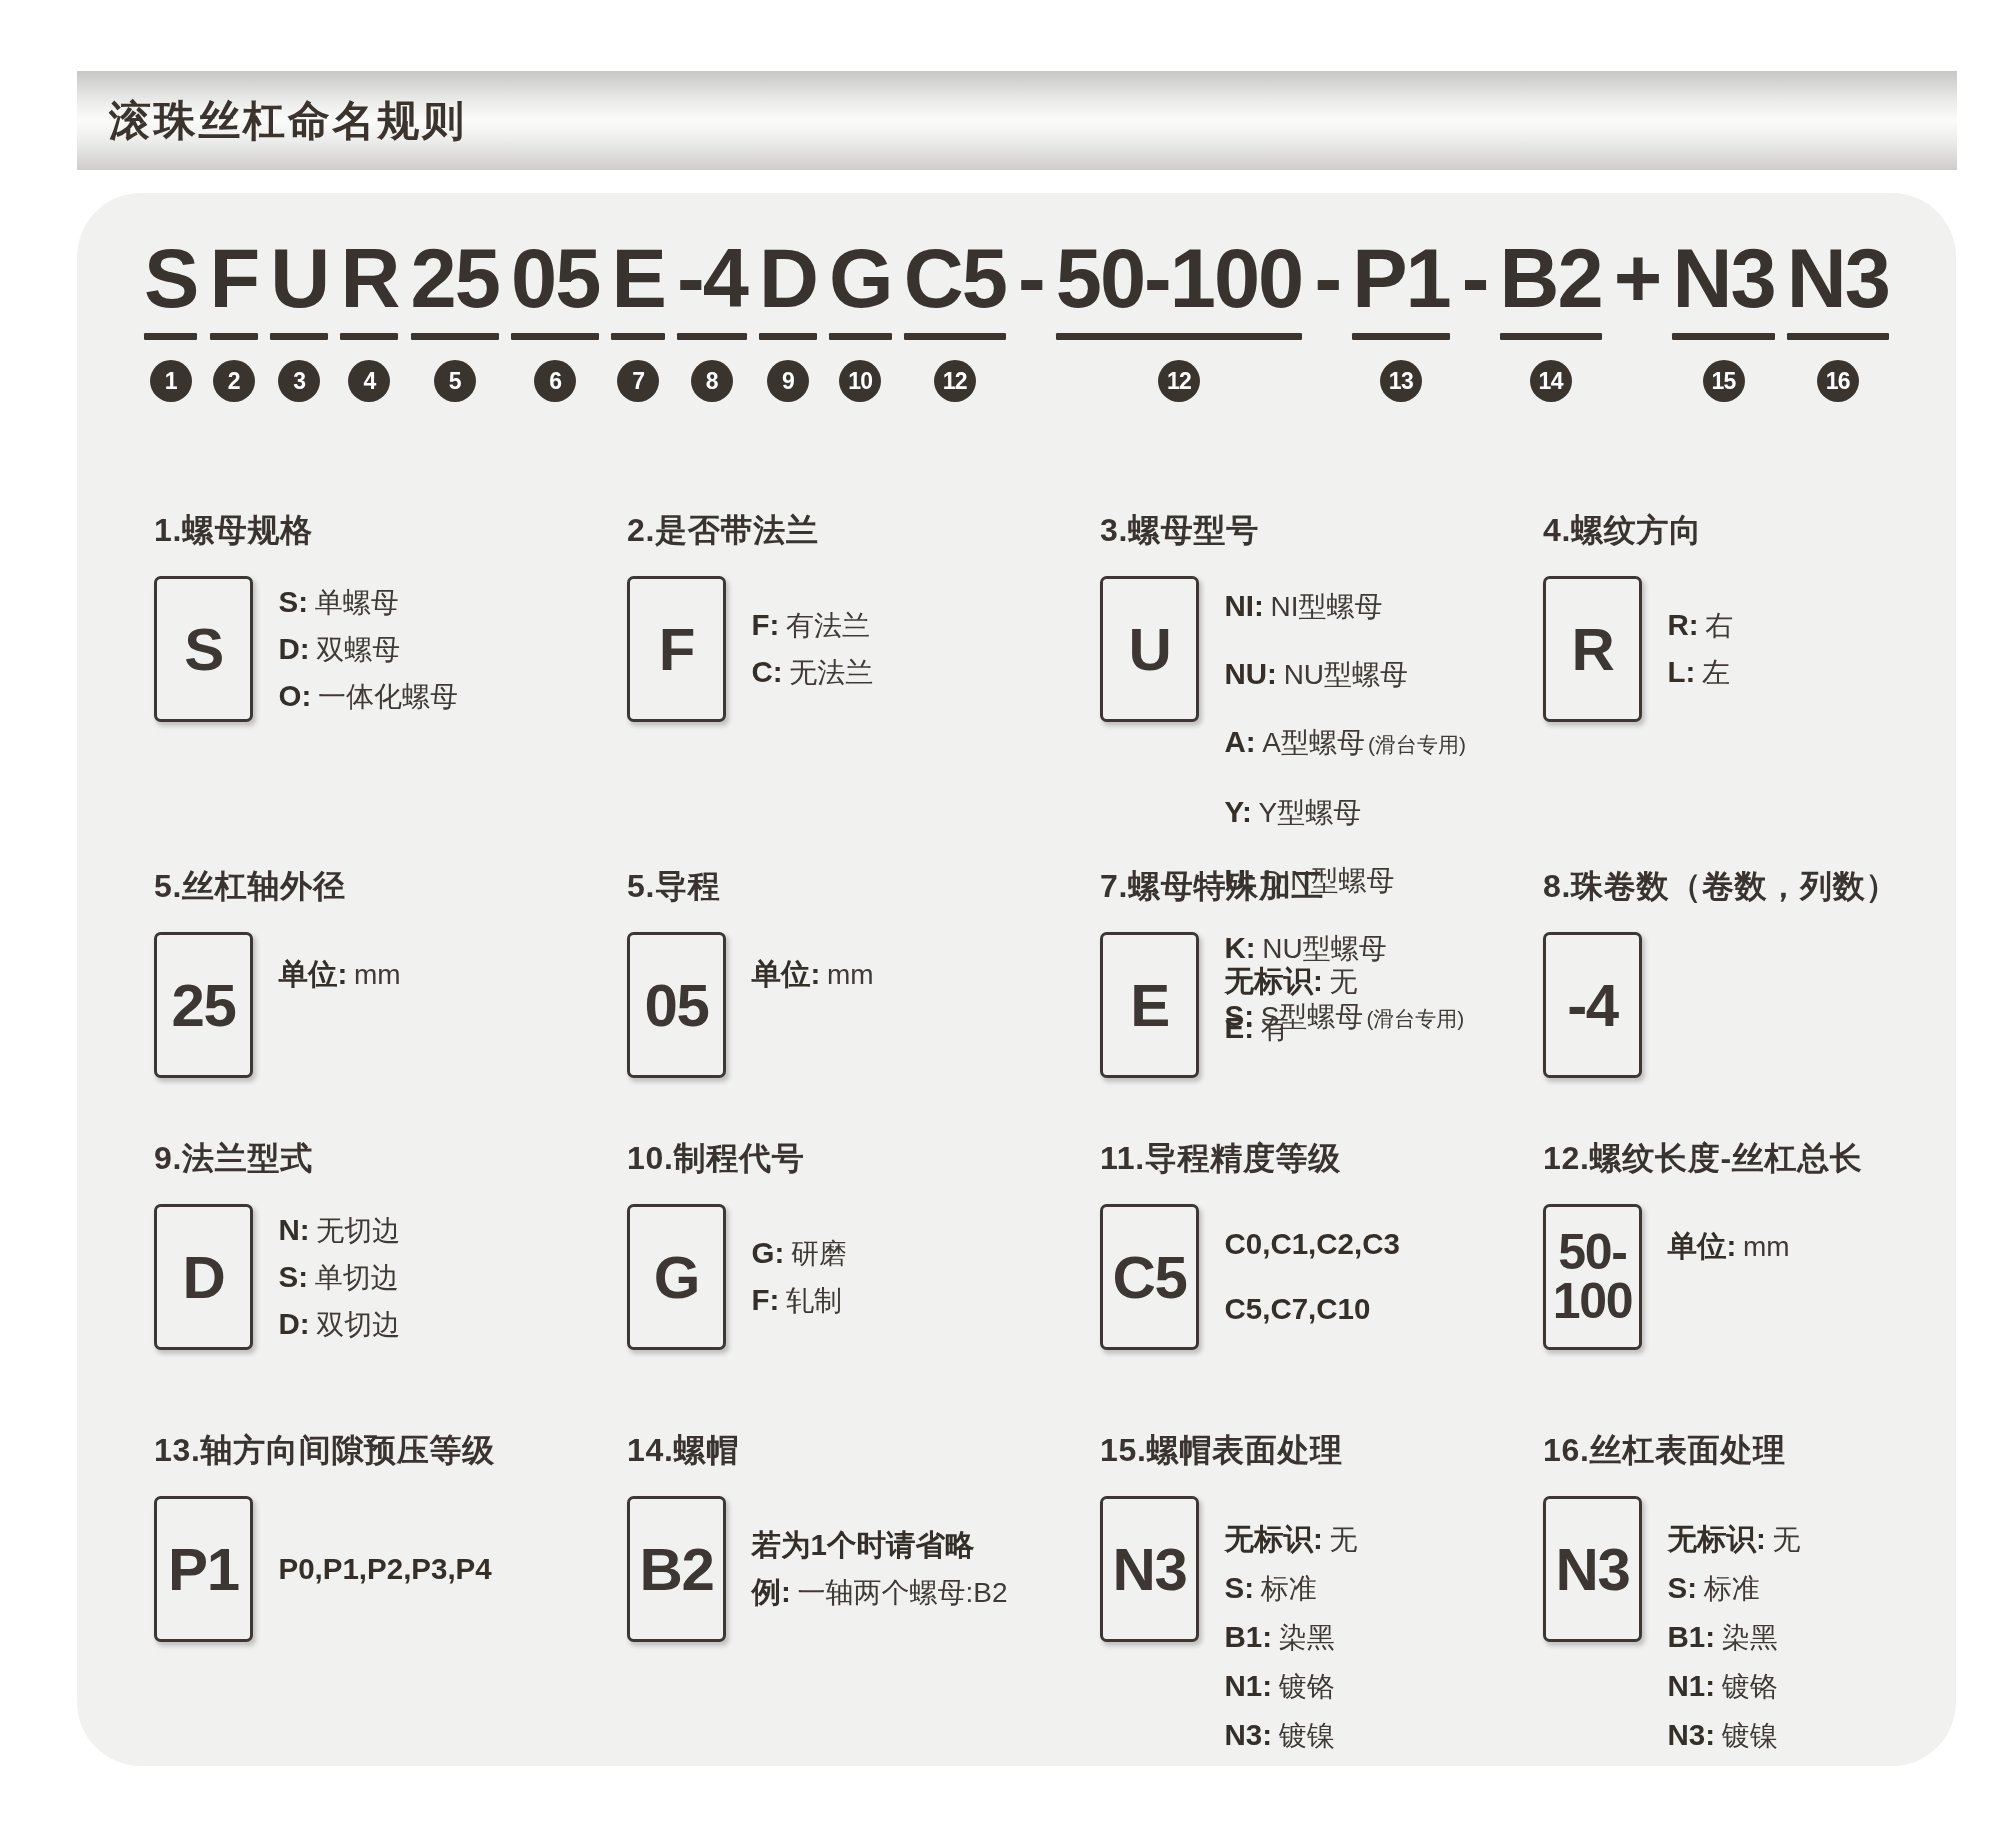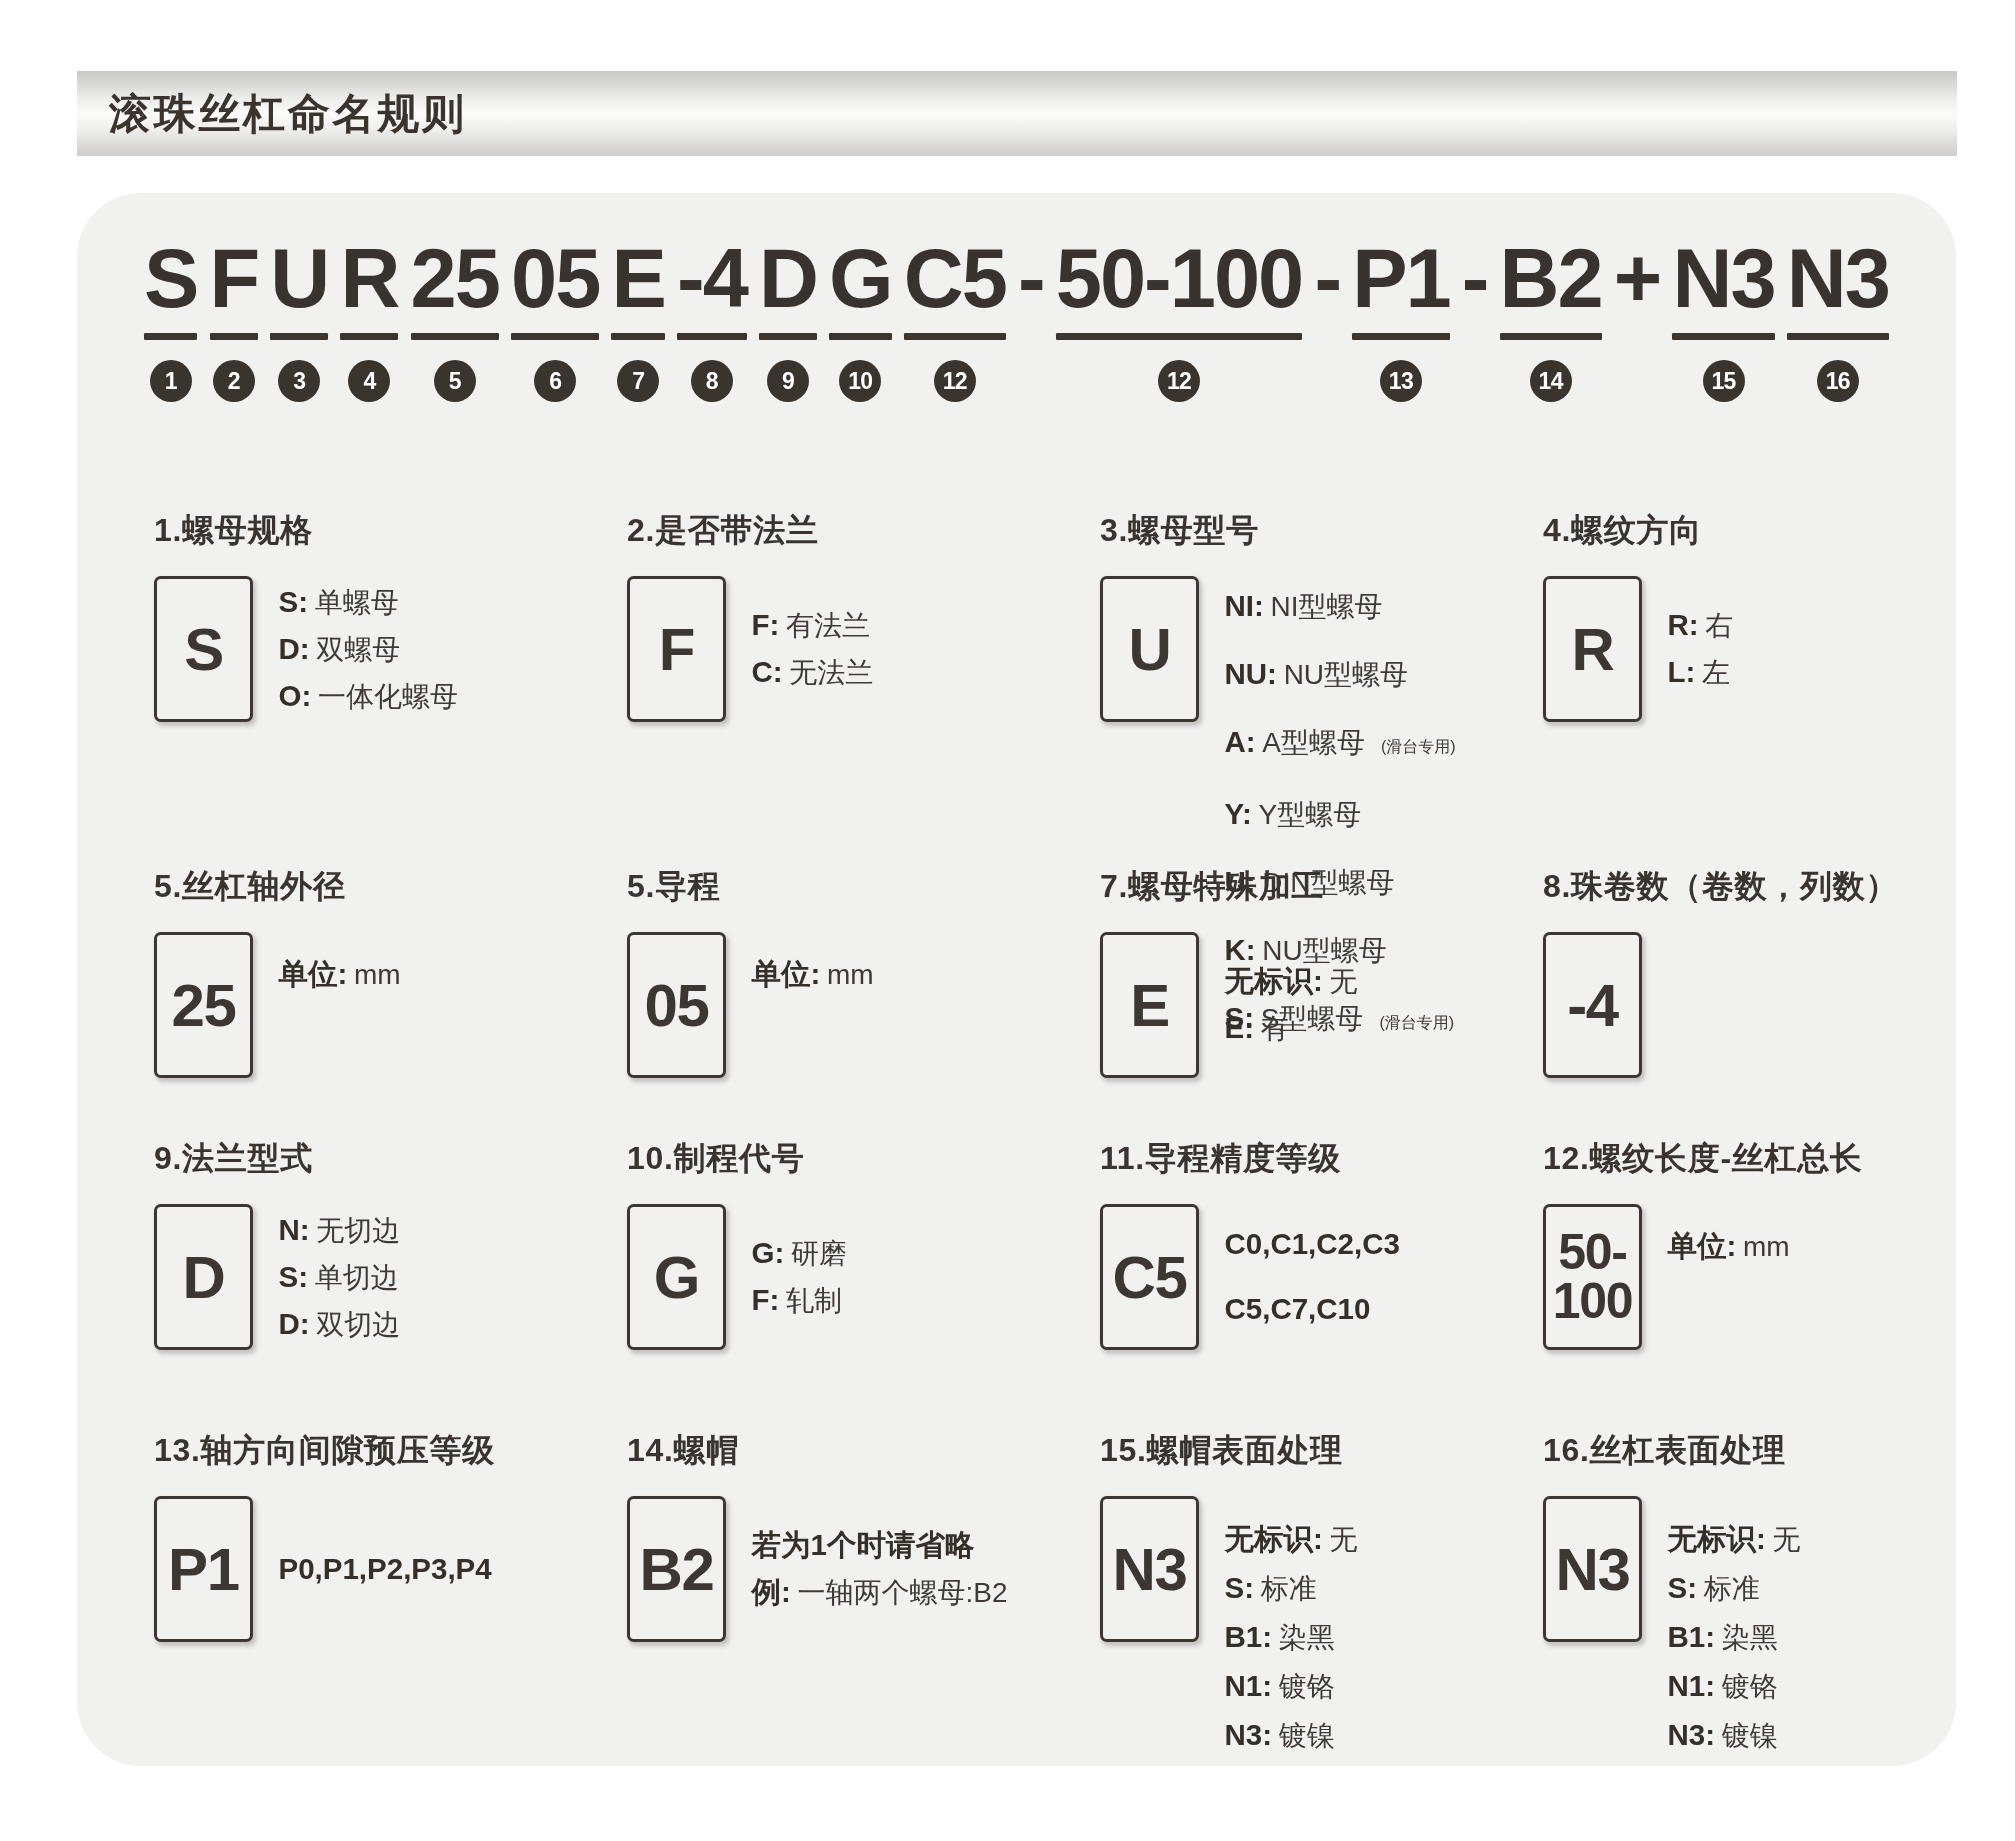--- a/index.html
+++ b/index.html
@@ -6,21 +6,21 @@
   .page{
     position:relative;
     width:2015px;height:1842px;
     background:#ffffff;
     font-family:"Liberation Sans","DejaVu Sans",sans-serif;
     color:#38332e;
     overflow:hidden;
   }
   
   .header-bar{
-    position:absolute;left:77px;top:71px;width:1880px;height:85px;
+    position:absolute;left:77px;top:71px;width:1880px;height:99px;
     background:linear-gradient(180deg,#c7c7c5 0%,#ededec 32%,#fbfbfa 50%,#ededeb 70%,#cecdcb 100%);
     display:flex;align-items:center;
   }
   .header-title{
     margin-left:32px;
     font-size:42px;font-weight:700;letter-spacing:2.7px;color:#3b342e;
   }
   
   .card{
     position:absolute;left:77px;top:193px;width:1879px;height:1573px;
@@ -70,21 +70,21 @@
   .sec-items.mid{align-self:center;}
   .sec-items.top{margin-top:19px;}
   .sec-items.top5{margin-top:19px;}
   .sec-items.tight{margin-top:9.4px;gap:25px;}
   .item{white-space:nowrap;line-height:46px;font-size:28px;color:#3f3a35;}
   .sec-items.tight .item{line-height:42px;}
   .sec-items.top5 .item{line-height:48px;}
   .sec-items.loose .item{line-height:64px;}
   .item .k{font-weight:700;color:#352f2a;margin-right:6.7px;font-size:29.5px;letter-spacing:0px;}
   .item .v{font-weight:400;}
-  .item .n{font-weight:400;font-size:16px;margin-left:16px;}
+  .item .n{font-weight:400;font-size:21px;margin-left:3px;}
 </style>
 </head>
 <body>
 
 <div class="page">
 
   <div class="header-bar">
     <div class="header-title">滚珠丝杠命名规则</div>
   </div>
 

